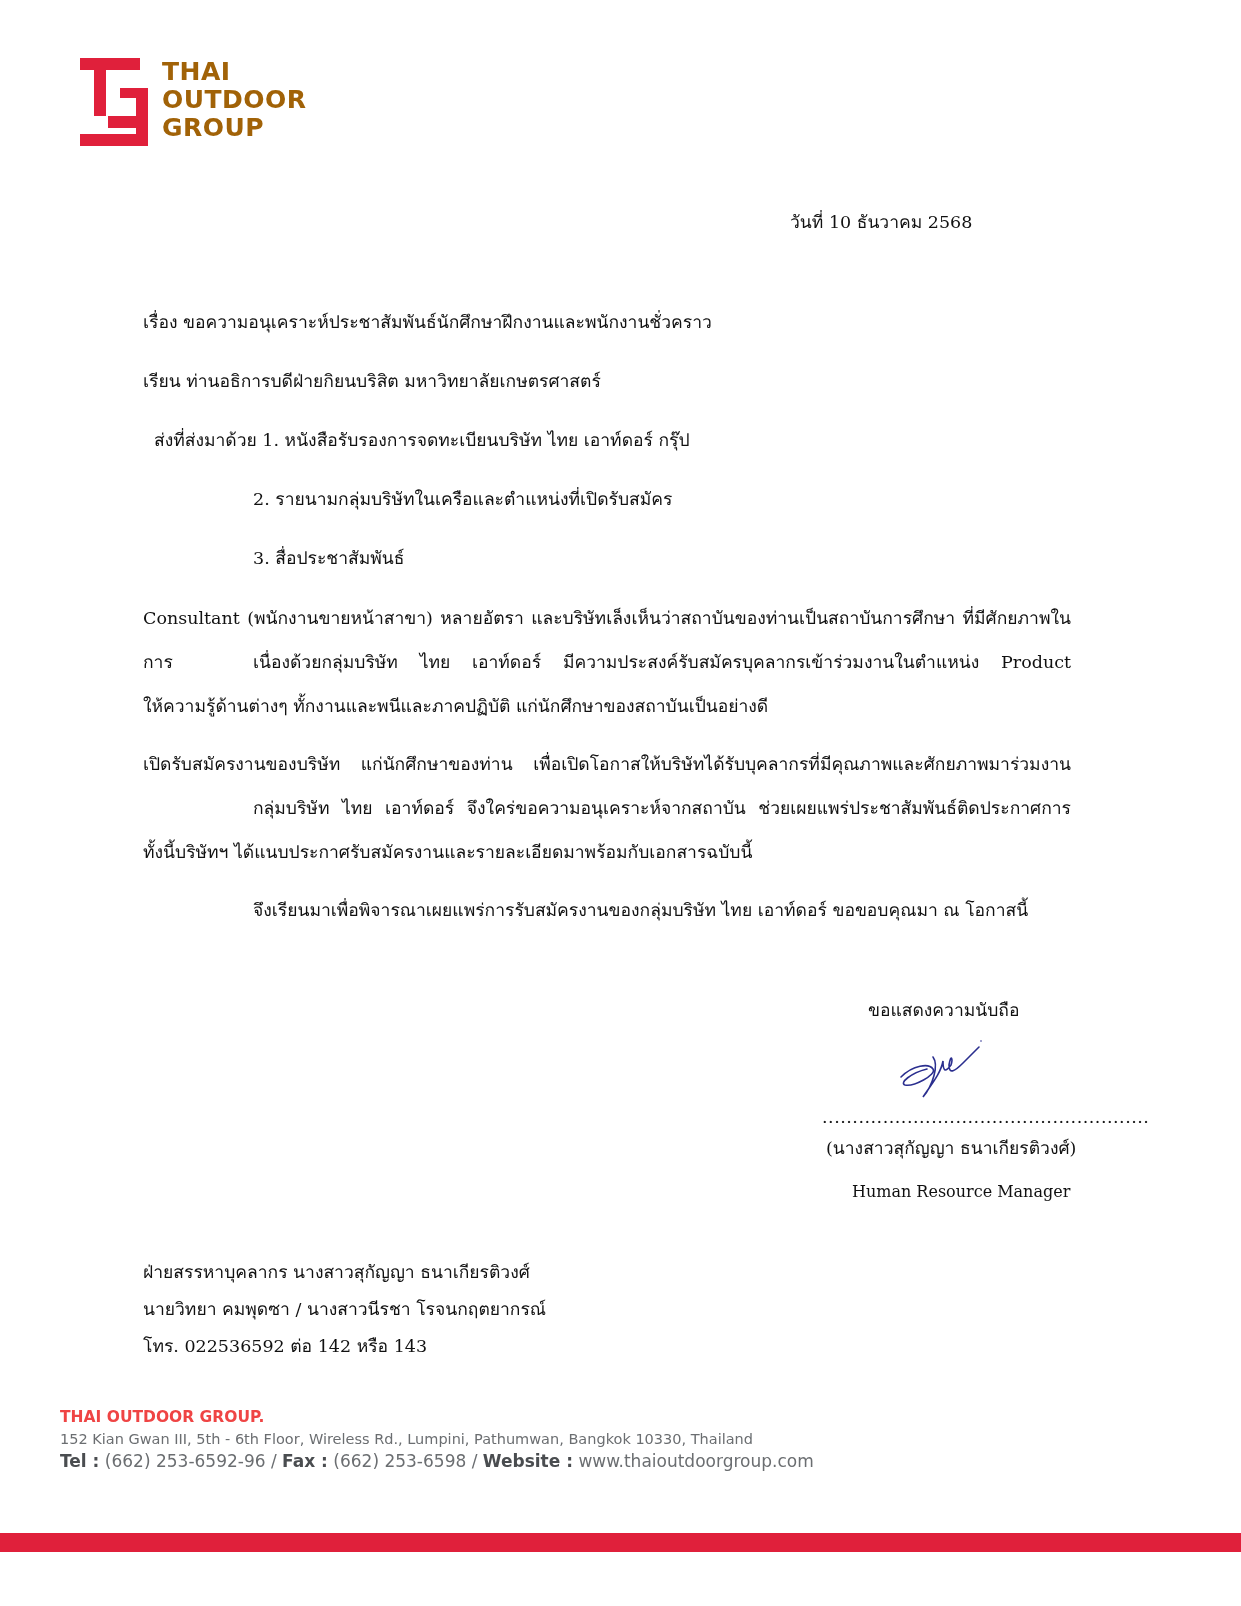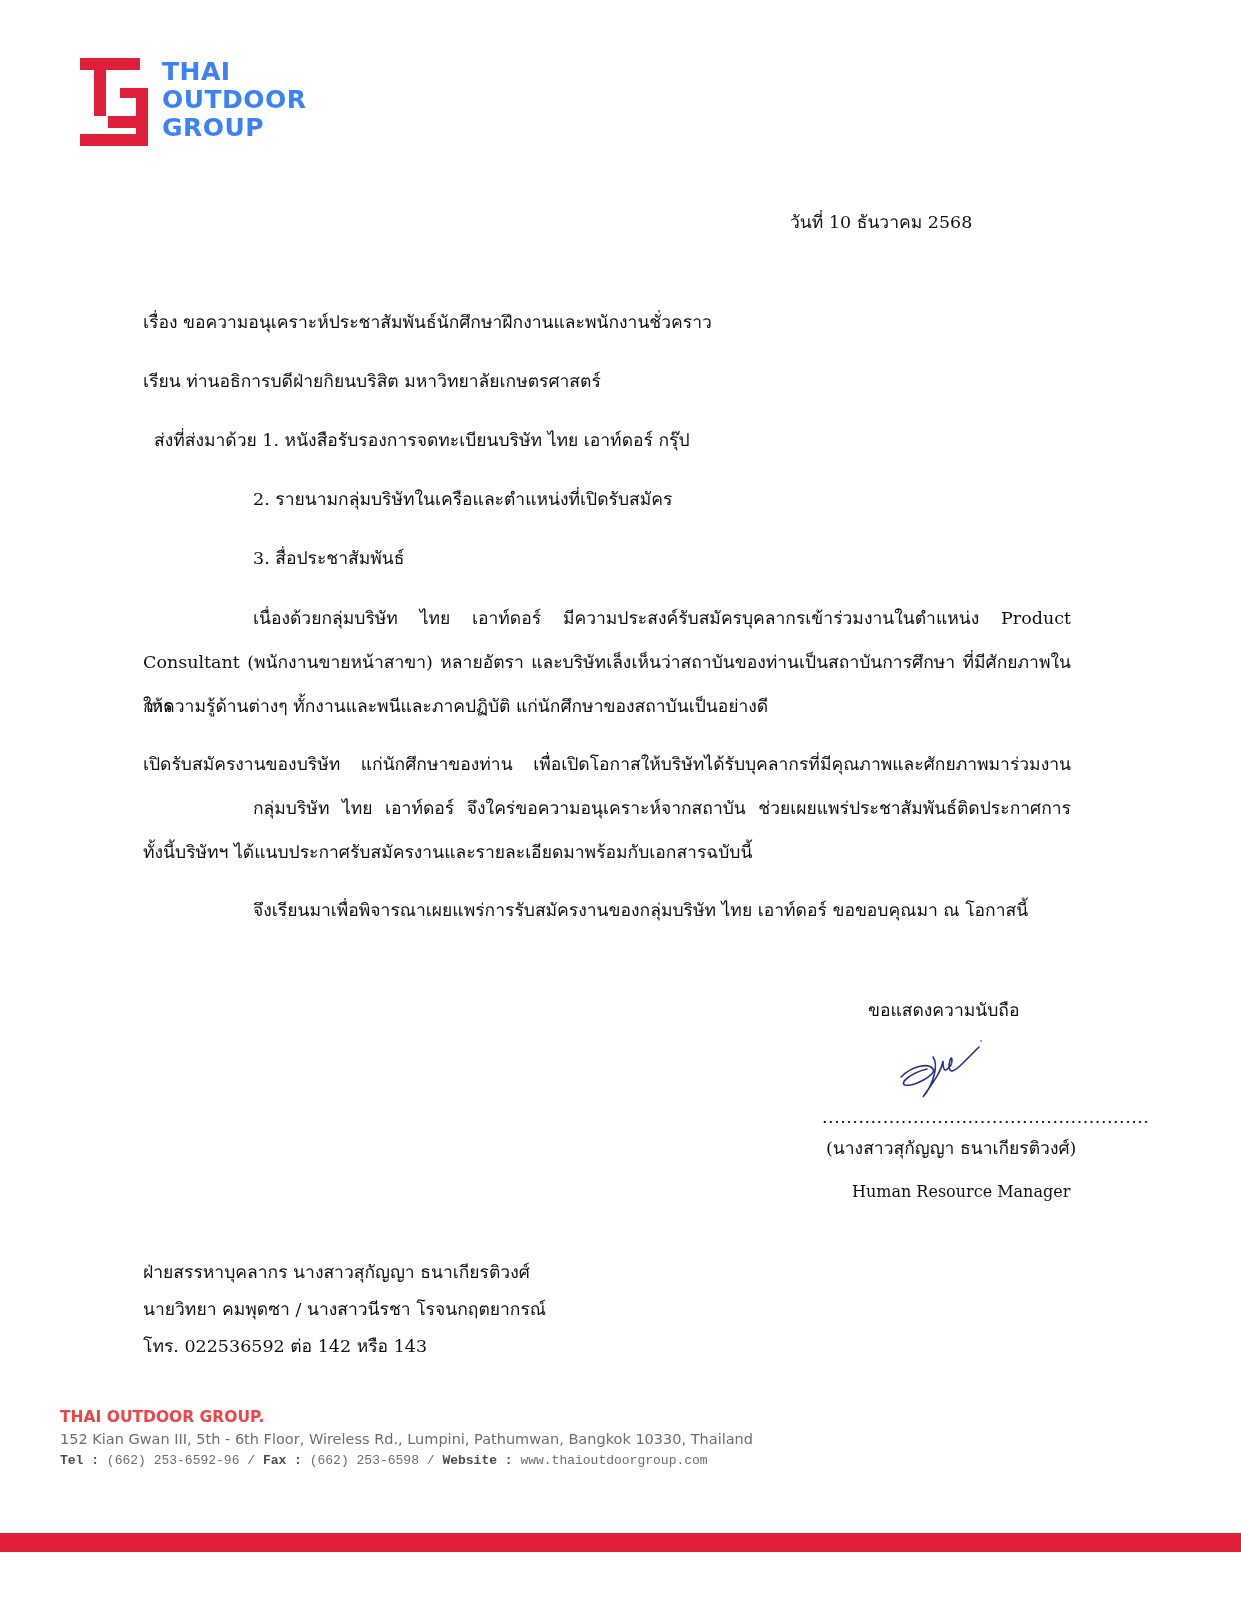--- a/index.html
+++ b/index.html
@@ -17,21 +17,21 @@
     }
     .page { position: absolute; left: 0; top: 0; width: 1241px; height: 1606px; }
 
     
     .logo { position: absolute; left: 80px; top: 58px; width: 260px; height: 90px; }
     .logo-mark { position: absolute; left: 0; top: 0; width: 68px; height: 88px; }
     .logo-text {
       position: absolute; left: 82px; top: 0;
       font-family: "DejaVu Sans", "Liberation Sans", sans-serif;
       font-weight: bold; font-size: 25px; line-height: 28px;
-      color: #3b82f6; letter-spacing: 0.5px;
+      color: #a16207; letter-spacing: 0.5px;
     }
     .logo-text div { white-space: nowrap; }
 
     
     .t { position: absolute; font-size: 17.5px; line-height: 24px; white-space: nowrap; }
     .date { left: 790px; top: 210px; }
     .subject { left: 143px; top: 310px; }
     .salutation { left: 143px; top: 369px; }
     .enclosure-1 { left: 154px; top: 428px; }
     .enclosure-2 { left: 253px; top: 487px; }
@@ -52,21 +52,21 @@
     .signer-title { left: 852px; top: 1180px; font-size: 16px; }
 
     .contact-1 { left: 143px; top: 1260px; }
     .contact-2 { left: 143px; top: 1297px; }
     .contact-3 { left: 143px; top: 1334px; }
 
     
     .footer { position: absolute; left: 60px; top: 1406px; font-family: "DejaVu Sans", "Liberation Sans", sans-serif; color: #6b6e71; }
     .footer-company { font-weight: bold; font-size: 15.5px; color: #ef4444; line-height: 22px; }
     .footer-address { font-size: 14.5px; line-height: 22px; }
-    .footer-contact { font-size: 13px; line-height: 22px; font-family: Liberation Mono, monospace; }
+    .footer-contact { font-size: 17px; line-height: 22px; }
     .footer-contact b { color: #4a4d50; }
 
     .red-bar { position: absolute; left: 0; top: 1533px; width: 1241px; height: 19px; background: #e0203b; }
   </style>
 </head>
 <body>
 
 <div class="page">
 
   <div class="logo">
@@ -84,22 +84,22 @@
   <div class="t date">วันที่ 10 ธันวาคม 2568</div>
 
   <div class="t subject">เรื่อง ขอความอนุเคราะห์ประชาสัมพันธ์นักศึกษาฝึกงานและพนักงานชั่วคราว</div>
   <div class="t salutation">เรียน ท่านอธิการบดีฝ่ายกิยนบริสิต มหาวิทยาลัยเกษตรศาสตร์</div>
 
   <div class="t enclosure-1">ส่งที่ส่งมาด้วย 1. หนังสือรับรองการจดทะเบียนบริษัท ไทย เอาท์ดอร์ กรุ๊ป</div>
   <div class="t enclosure-2">2. รายนามกลุ่มบริษัทในเครือและตำแหน่งที่เปิดรับสมัคร</div>
   <div class="t enclosure-3">3. สื่อประชาสัมพันธ์</div>
 
   <div class="para para1">
+    <span class="line justify">Consultant (พนักงานขายหน้าสาขา) หลายอัตรา และบริษัทเล็งเห็นว่าสถาบันของท่านเป็นสถาบันการศึกษา ที่มีศักยภาพในการ</span>
     <span class="line justify indent">เนื่องด้วยกลุ่มบริษัท ไทย เอาท์ดอร์ มีความประสงค์รับสมัครบุคลากรเข้าร่วมงานในตำแหน่ง Product</span>
-    <span class="line justify">Consultant (พนักงานขายหน้าสาขา) หลายอัตรา และบริษัทเล็งเห็นว่าสถาบันของท่านเป็นสถาบันการศึกษา ที่มีศักยภาพในการ</span>
     <span class="line">ให้ความรู้ด้านต่างๆ ทั้กงานและพนีและภาคปฏิบัติ แก่นักศึกษาของสถาบันเป็นอย่างดี</span>
   </div>
 
   <div class="para para2">
     <span class="line justify">เปิดรับสมัครงานของบริษัท แก่นักศึกษาของท่าน เพื่อเปิดโอกาสให้บริษัทได้รับบุคลากรที่มีคุณภาพและศักยภาพมาร่วมงาน</span>
     <span class="line justify indent">กลุ่มบริษัท ไทย เอาท์ดอร์ จึงใคร่ขอความอนุเคราะห์จากสถาบัน ช่วยเผยแพร่ประชาสัมพันธ์ติดประกาศการ</span>
     <span class="line">ทั้งนี้บริษัทฯ ได้แนบประกาศรับสมัครงานและรายละเอียดมาพร้อมกับเอกสารฉบับนี้</span>
   </div>
 
   <div class="para para3">

